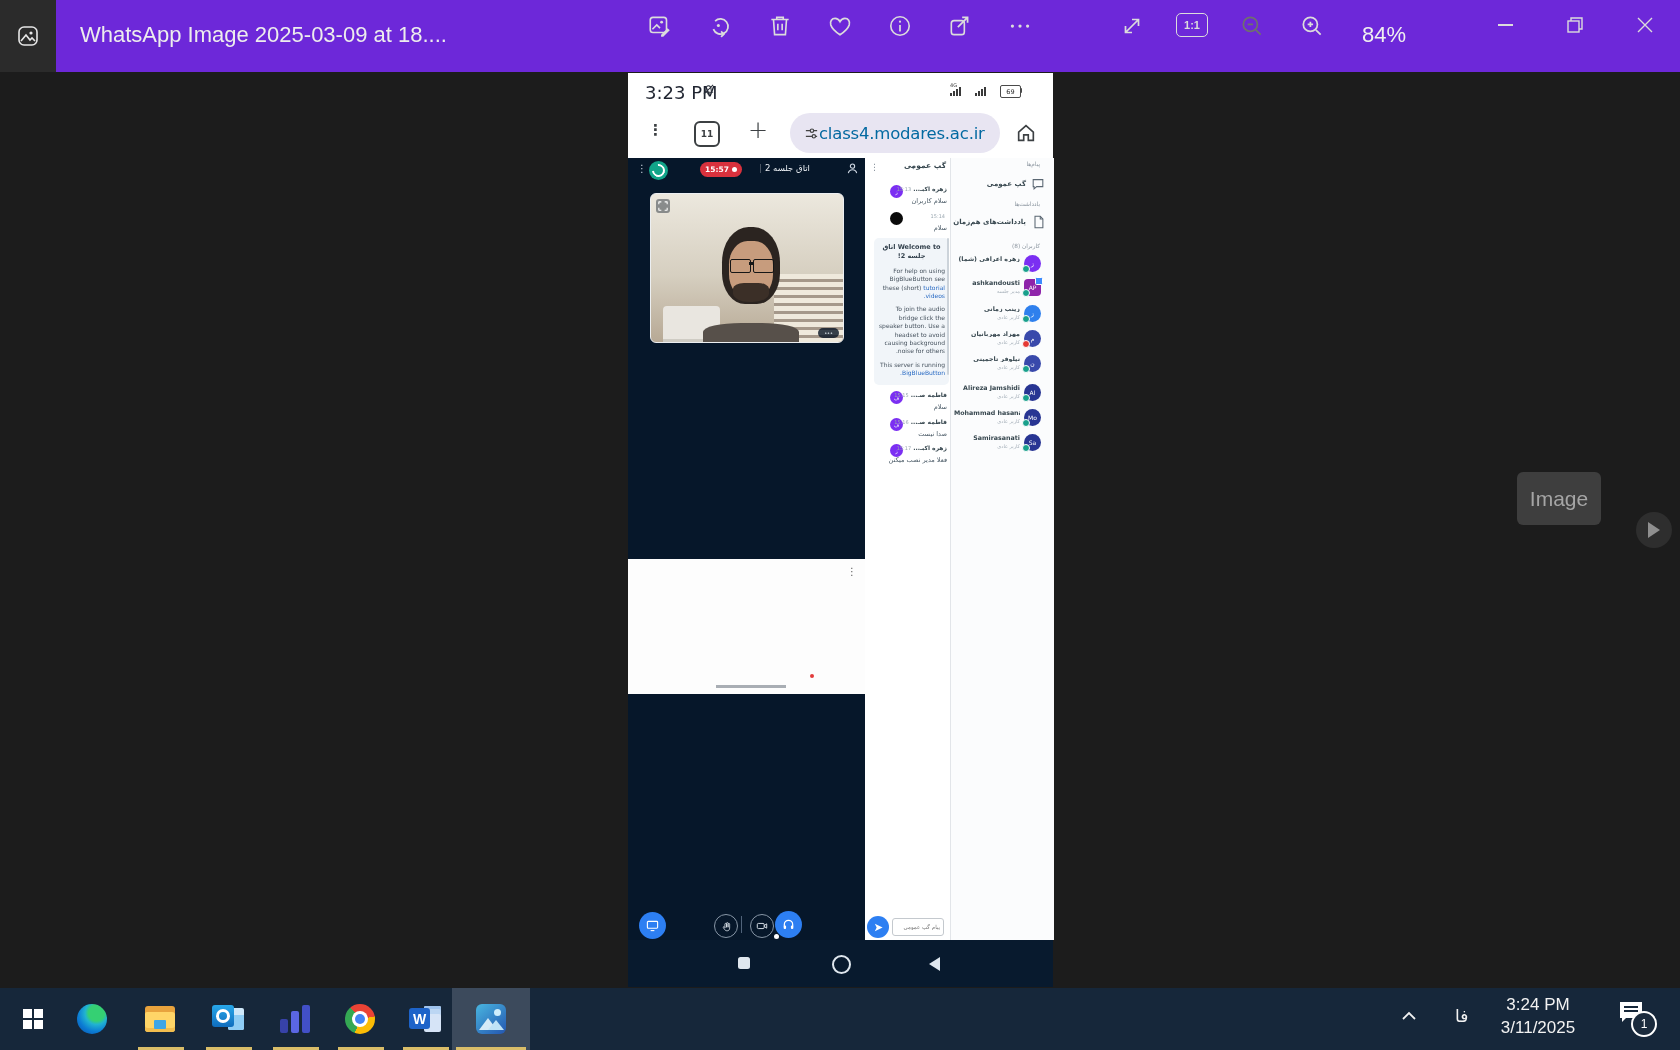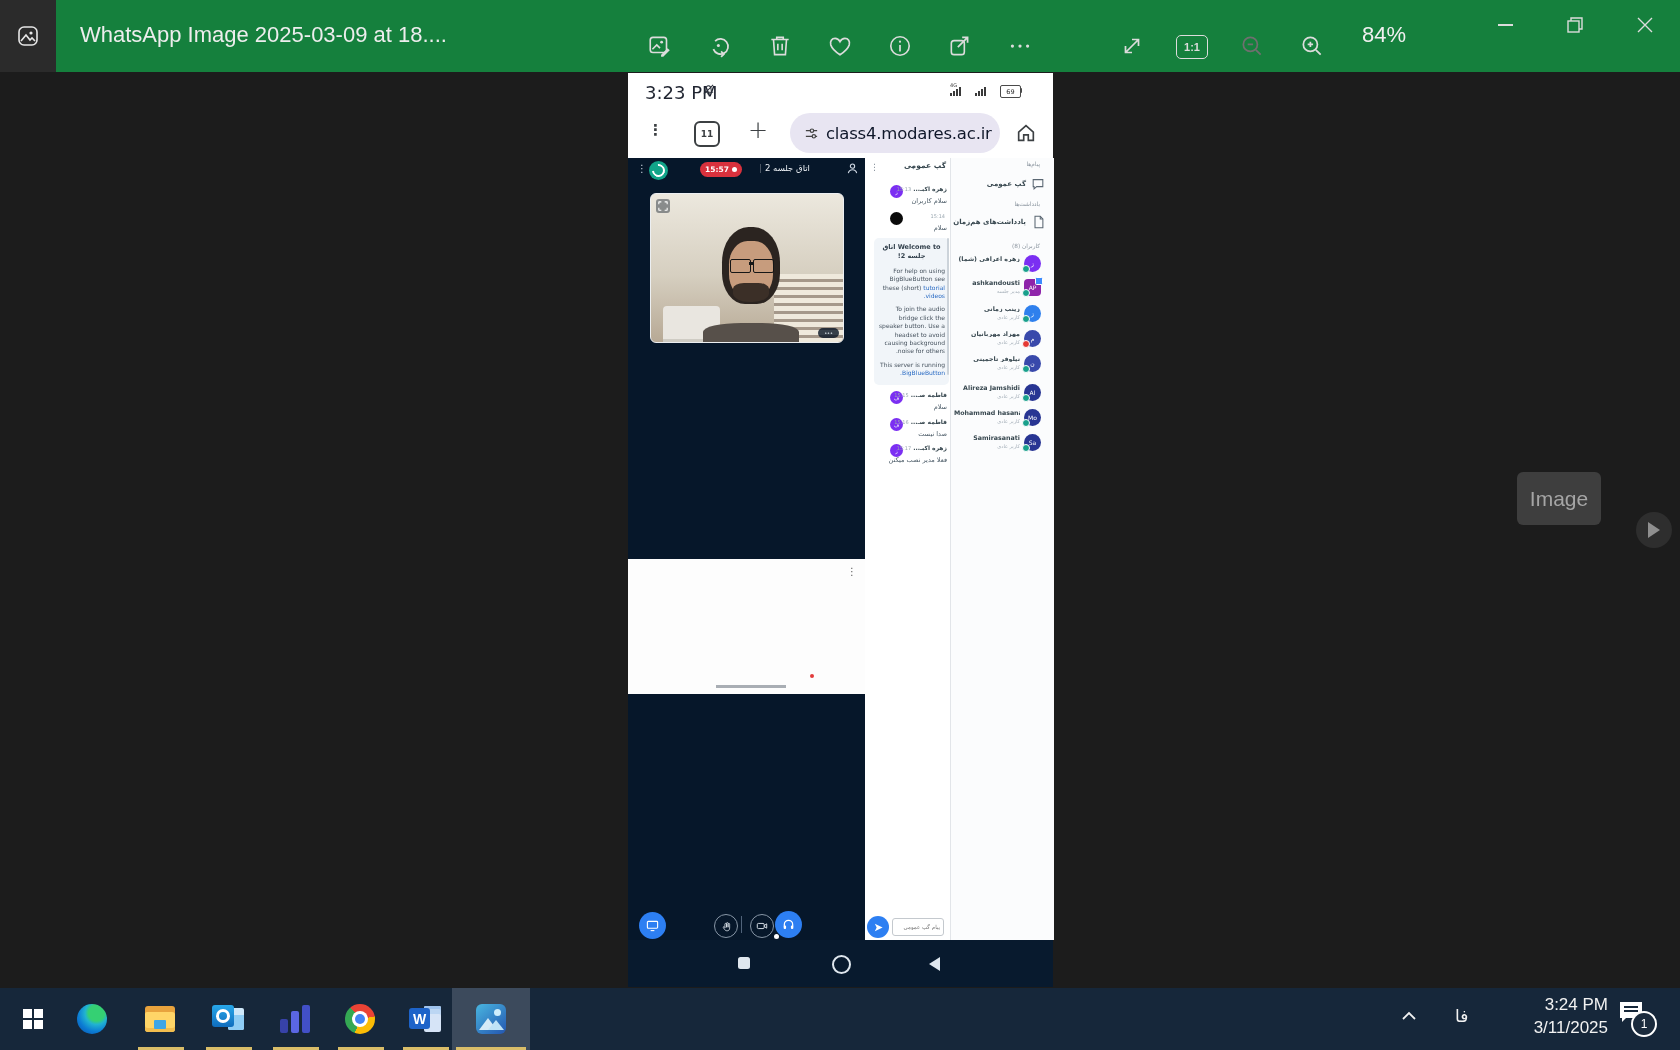--- a/index.html
+++ b/index.html
@@ -1,24 +1,24 @@
 <!DOCTYPE html>
 <html><head>
 <meta charset="utf-8">
 <style>
   html,body{margin:0;padding:0}
   body{width:1680px;height:1050px;overflow:hidden;position:relative;background:#1c1c1c;
        font-family:"Liberation Sans",sans-serif;color:#e8e8e8}
   .ab{position:absolute}
   svg{display:block}
   
-  .titlebar{left:0;top:0;width:1680px;height:72px;background:#15803d}
+  .titlebar{left:0;top:0;width:1680px;height:72px;background:#6d28d9}
   .logo-tile{left:0;top:0;width:56px;height:72px;background:#2b2b2b;display:flex;align-items:center;justify-content:center}
   .t-title{left:80px;top:22px;font-size:22px;font-weight:400;color:#ededed;white-space:nowrap}
-  .tb-btn{width:46px;height:46px;top:13px;display:flex;align-items:flex-end;justify-content:center;border-radius:4px;cursor:default}
+  .tb-btn{width:46px;height:46px;top:13px;display:flex;align-items:flex-start;justify-content:center;border-radius:4px;cursor:default}
   .win-btn{width:58px;height:50px;top:0;display:flex;align-items:center;justify-content:center}
   .zoom-label{top:22px;font-size:22px;color:#f0f0f0}
   .onebox{width:30px;height:22px;border:1.6px solid #dcdcdc;border-radius:5px;display:flex;align-items:center;justify-content:center;font-size:11px;color:#dcdcdc;font-weight:bold}
   
   .next-pill{left:1517px;top:472px;width:84px;height:53px;background:#3e3e3e;border-radius:6px;display:flex;align-items:center;justify-content:center;font-size:21px;color:#a5a5a5}
   .next-circle{left:1636px;top:512px;width:36px;height:36px;border-radius:50%;background:#2e2e2e;display:flex;align-items:center;justify-content:center}
   .tri-right{width:0;height:0;border-top:8px solid transparent;border-bottom:8px solid transparent;border-left:12px solid #8f8f8f}
   
   .phone{left:628px;top:73px;width:425px;height:914px;background:#fff;font-family:"DejaVu Sans",sans-serif;color:#222}
   .phone *{font-family:"DejaVu Sans",sans-serif}
@@ -180,21 +180,21 @@
 
   <div class="ab" style="left:20px;top:48px;font-size:15px;color:#3c4043;font-weight:bold">⋮</div>
   <div class="ab" style="left:66px;top:48px;width:22px;height:22px;border:2px solid #3c4043;border-radius:6px;display:flex;align-items:center;justify-content:center;font-size:9px;font-weight:bold;color:#3c4043">11</div>
   <div class="ab" style="left:120px;top:43px;font-size:24px;color:#3c4043;font-weight:300">+</div>
   <div class="ab url-pill">
     <svg style="margin-left:14px" width="15" height="15" viewBox="0 0 16 16">
       <path d="M2 5h5M10 5h4M2 11h7M12 11h2" stroke="#444" stroke-width="1.3"></path>
       <circle cx="8.5" cy="5" r="1.8" fill="none" stroke="#444" stroke-width="1.3"></circle>
       <circle cx="10.5" cy="11" r="1.8" fill="none" stroke="#444" stroke-width="1.3"></circle>
     </svg>
-    <span style="margin-left:7px;font-size:16.5px;color:#0f172a;letter-spacing:-0.2px">class4.modares.ac.ir</span>
+    <span style="font-size:16.5px;color:#0369a1;letter-spacing:-0.2px">class4.modares.ac.ir</span>
   </div>
   <svg class="ab" style="left:387px;top:49px" width="22" height="22" viewBox="0 0 24 24">
     <path d="M4 11l8-7 8 7v9h-5.5v-6h-5v6H4z" fill="none" stroke="#3c4043" stroke-width="1.8"></path>
   </svg>
 
   <div class="ab bbb-dark" style="left:0;top:85px;width:237px;height:782px">
 
     <div class="ab" style="left:9px;top:5px;font-size:10px;color:#c9d3dd">⋮</div>
     <div class="ab" style="left:21px;top:3px;width:19px;height:19px;border-radius:50%;background:#12a489;display:flex;align-items:center;justify-content:center">
       <div style="width:9px;height:9px;border:2px solid #fff;border-radius:50%;border-left-color:transparent;transform:rotate(40deg)"></div>
@@ -463,21 +463,21 @@
   <div class="underline" style="left:338px;width:46px"></div>
   <div class="underline" style="left:403px;width:46px"></div>
   <div class="underline" style="left:456px;width:70px"></div>
 
   <div class="ab" style="left:1398px;top:18px">
     <svg width="22" height="22" viewBox="0 0 22 22">
       <path d="M5 13l6-6 6 6" fill="none" stroke="#f2f2f2" stroke-width="1.8"></path>
     </svg>
   </div>
   <div class="ab" style="left:1455px;top:18px;font-size:17px;color:#f2f2f2;font-family:'DejaVu Sans',sans-serif">فا</div>
-  <div class="ab" style="left:1468px;top:6px;width:140px;text-align:right;line-height:1.35;font-size:17px;color:#f2f2f2">
+  <div class="ab" style="left:1468px;top:6px;width:140px;text-align:center;line-height:1.35;font-size:17px;color:#f2f2f2">
     <div>3:24 PM</div>
     <div>3/11/2025</div>
   </div>
   <div class="ab" style="left:1618px;top:12px">
     <svg width="26" height="24" viewBox="0 0 26 24">
       <path d="M2 2h22v16H8l-4 4v-4H2z" fill="#fff"></path>
       <path d="M6 7h14M6 11h14" stroke="#16273a" stroke-width="2"></path>
     </svg>
     <div style="position:absolute;left:13px;top:11px;width:22px;height:22px;border-radius:50%;background:#1b2b3d;border:2px solid #fff;display:flex;align-items:center;justify-content:center;font-size:12px;color:#fff">1</div>
   </div>

